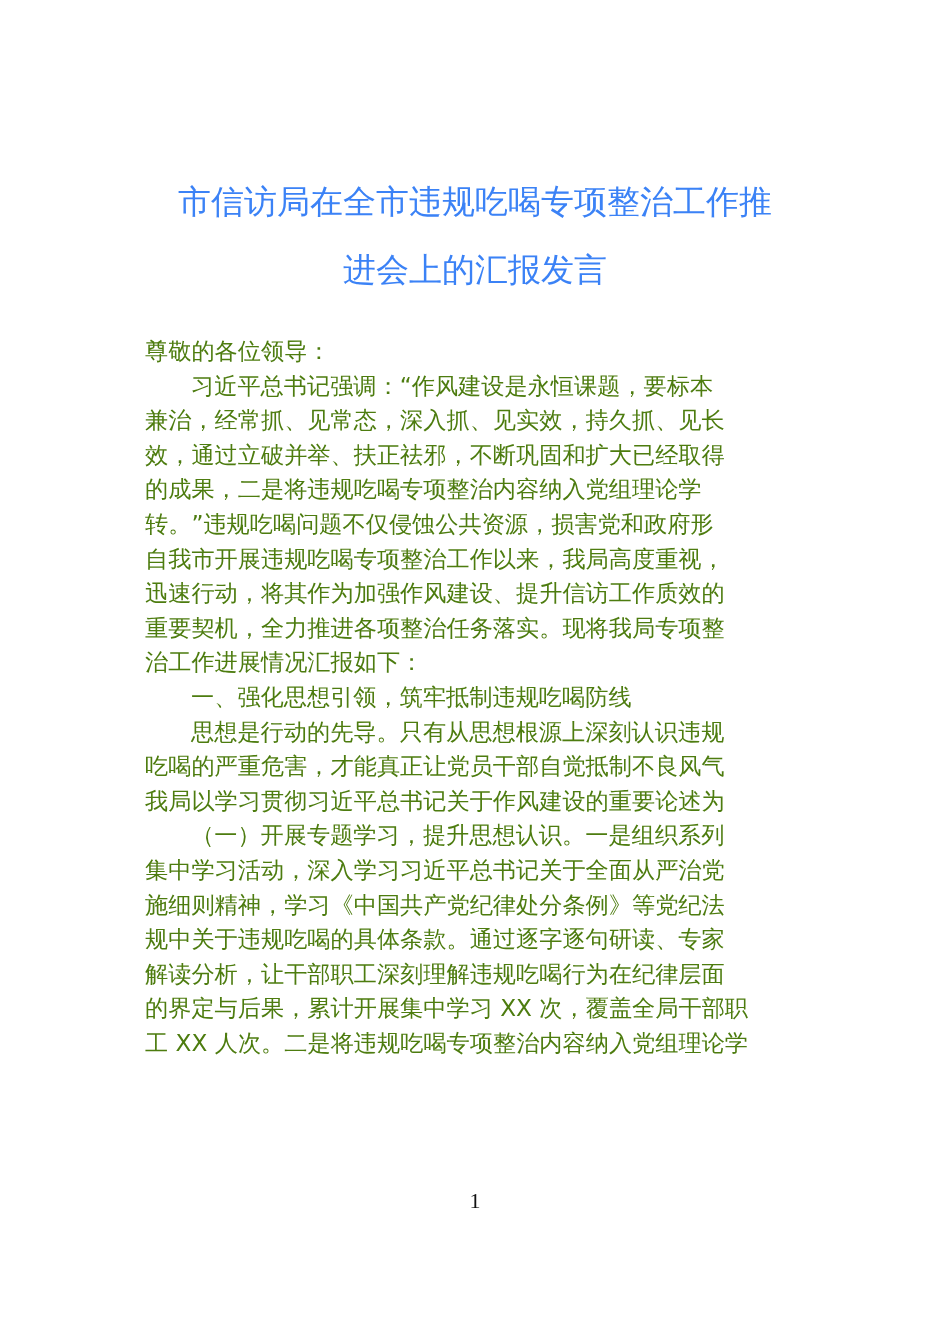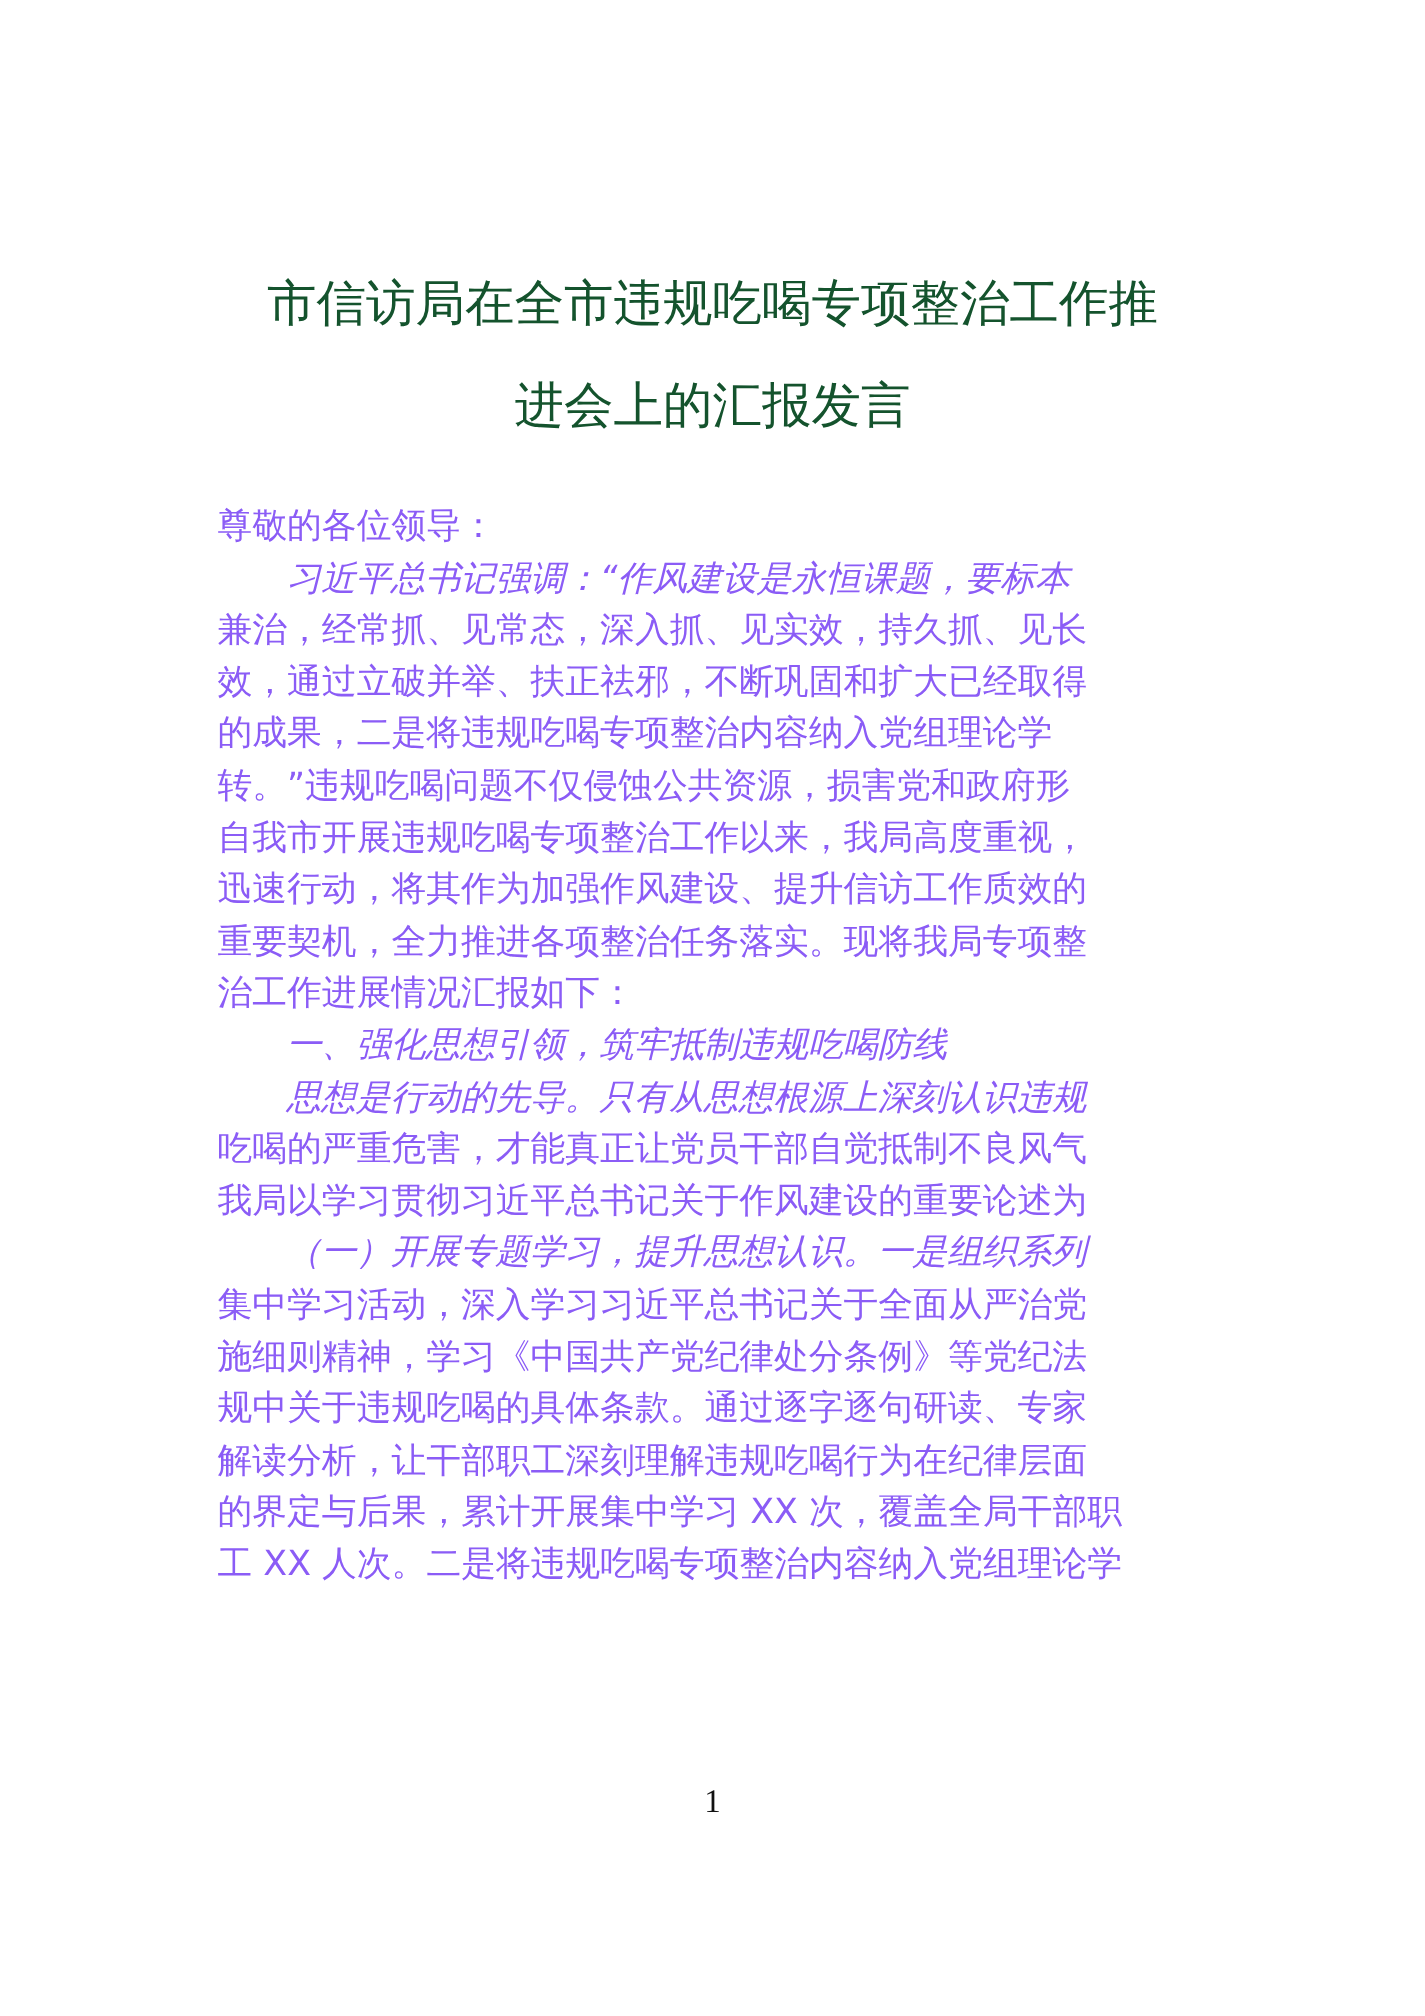--- a/index.html
+++ b/index.html
@@ -24,38 +24,38 @@
     }
     .title {
       position: absolute;
       left: 140px;
       width: 670px;
       top: 168px;
       text-align: center;
       font-size: 33px;
       line-height: 68px;
       letter-spacing: 0px;
-      color: #14532d;
+      color: #3b82f6;
     }
     .title .tline { display: block; white-space: nowrap; }
     .body {
       position: absolute;
       left: 145px;
       top: 334px;
       width: 664px;
       font-size: 23.2px;
       line-height: 34.6px;
-      color: #8b5cf6;
+      color: #4d7c0f;
     }
     .line {
       display: block;
       white-space: nowrap;
       height: 34.6px;
     }
-    .indent { padding-left: 46px; font-style: italic; }
+    .indent { padding-left: 46px; }
     .page-number {
       position: absolute;
       top: 1188px;
       left: 0;
       width: 950px;
       text-align: center;
       font-family: "Liberation Serif", "DejaVu Serif", serif;
       font-size: 22px;
       color: #111;
     }

